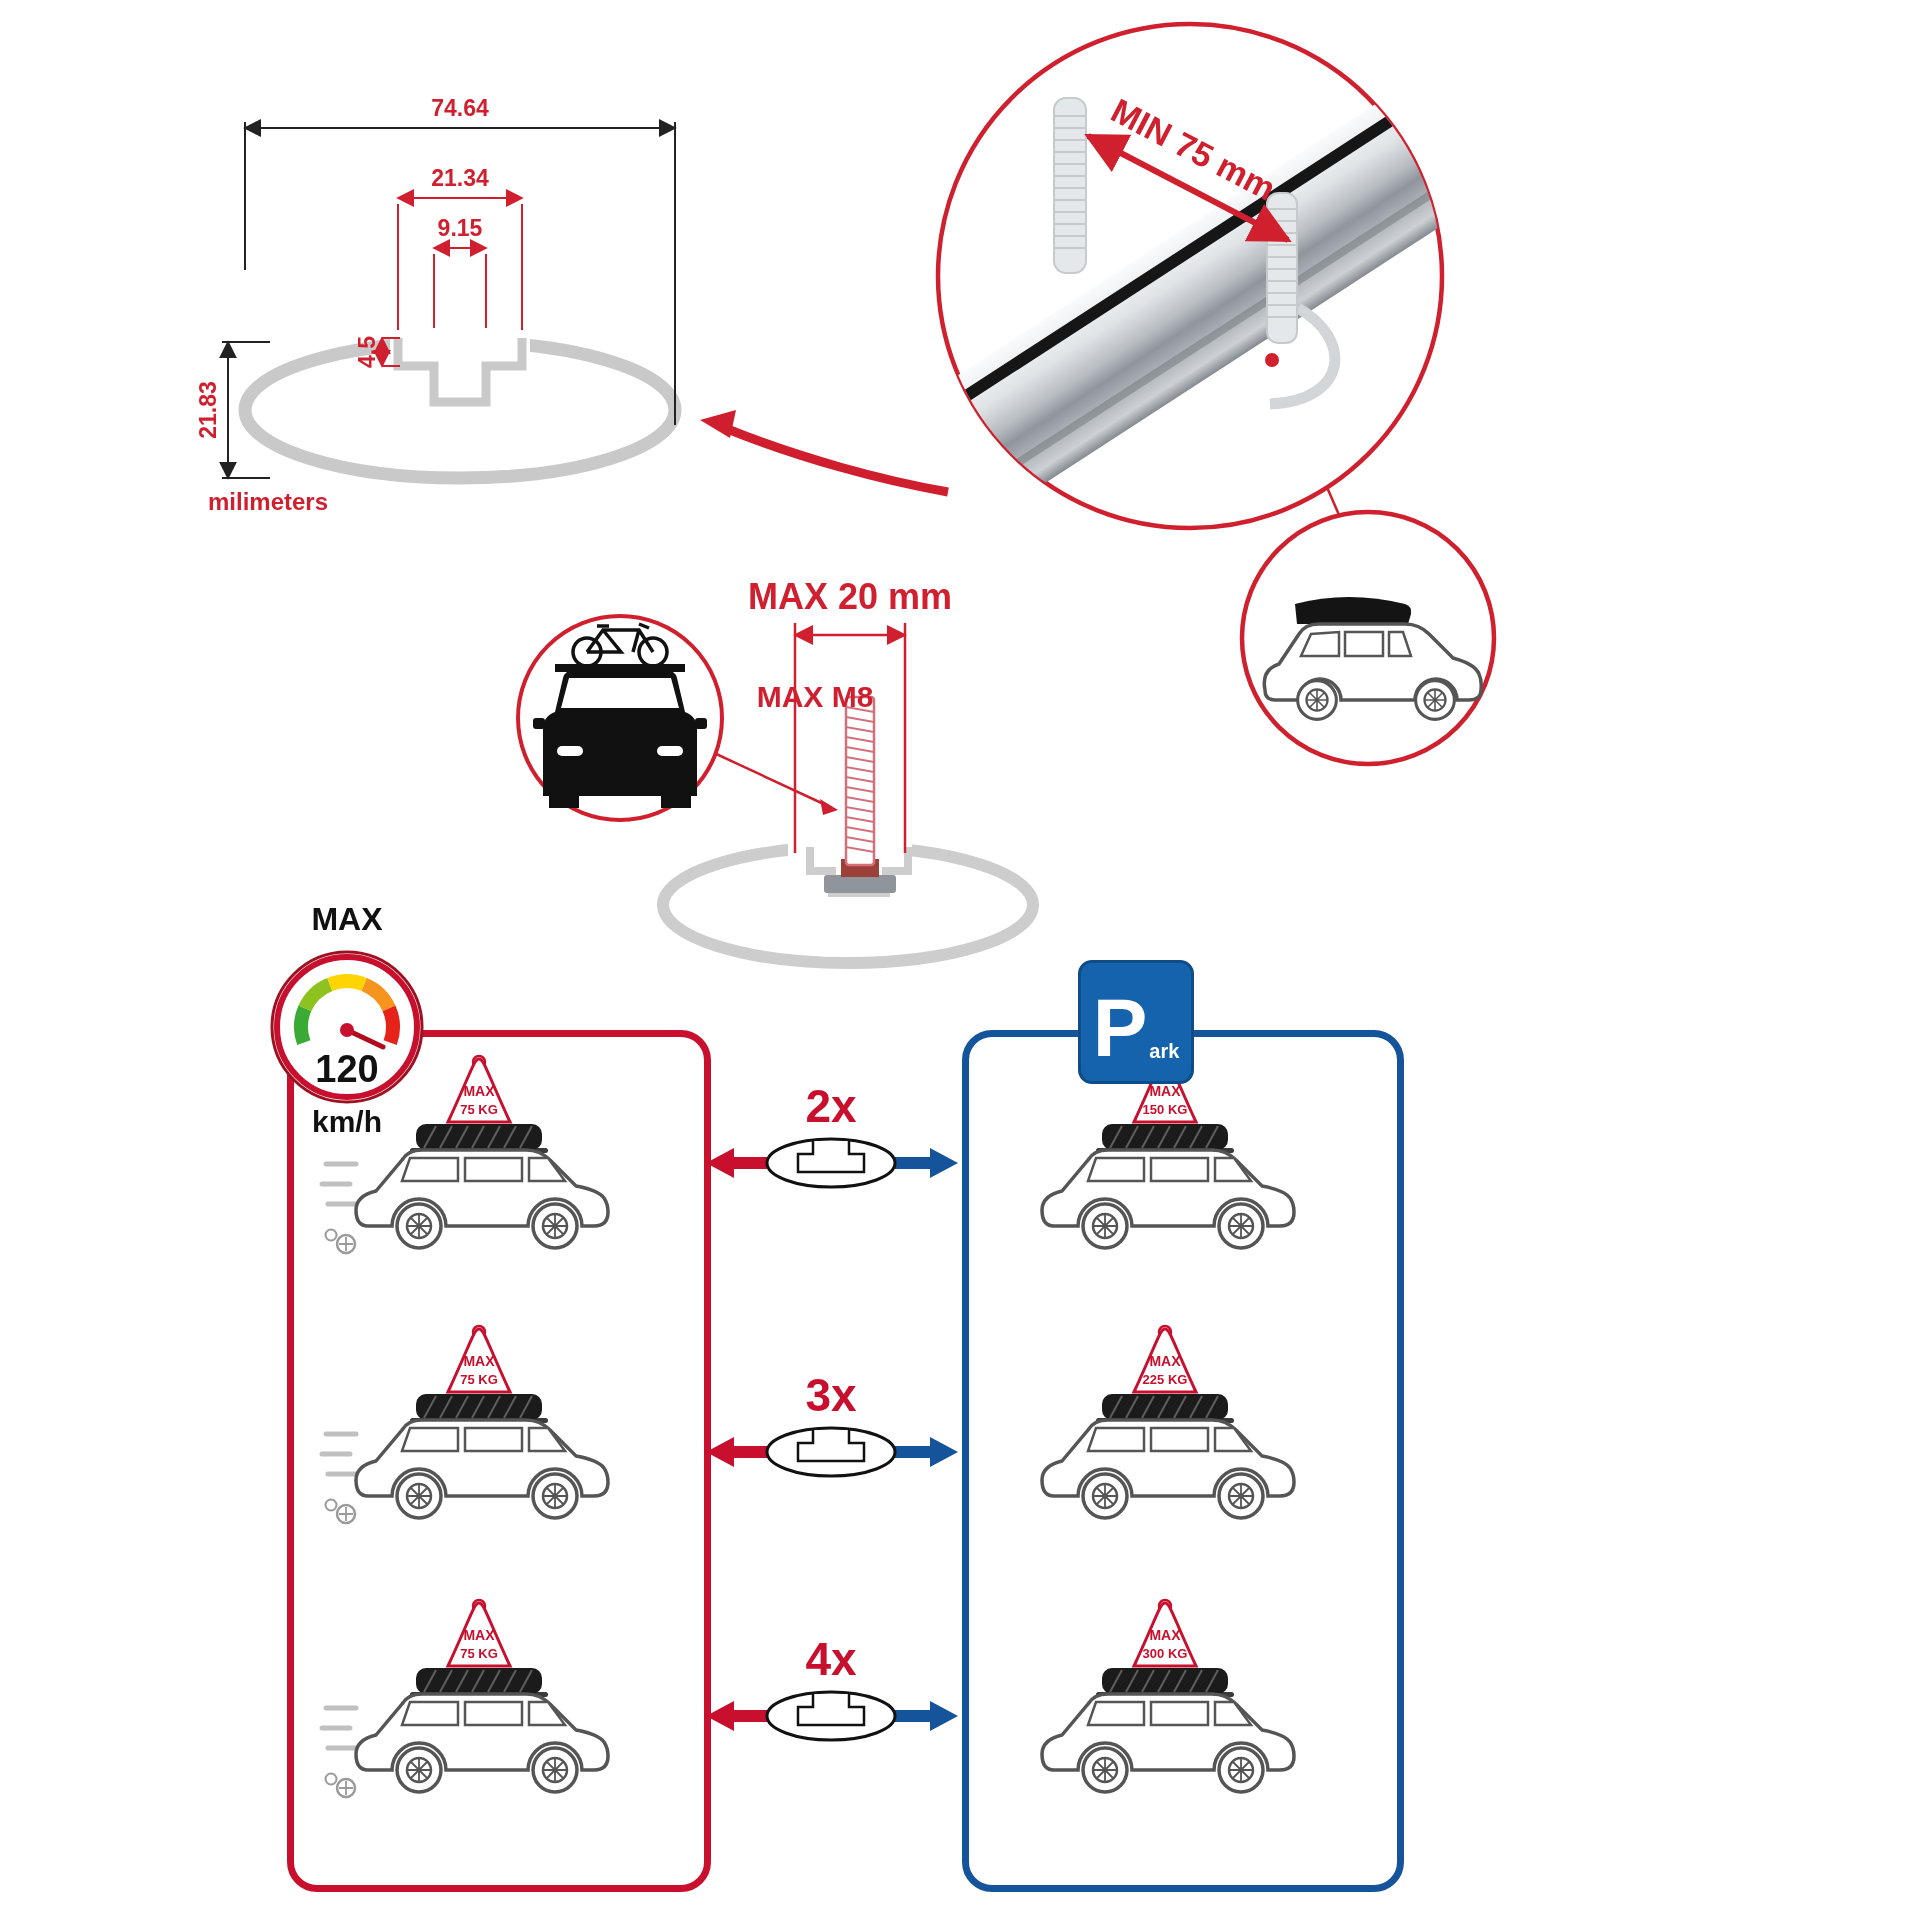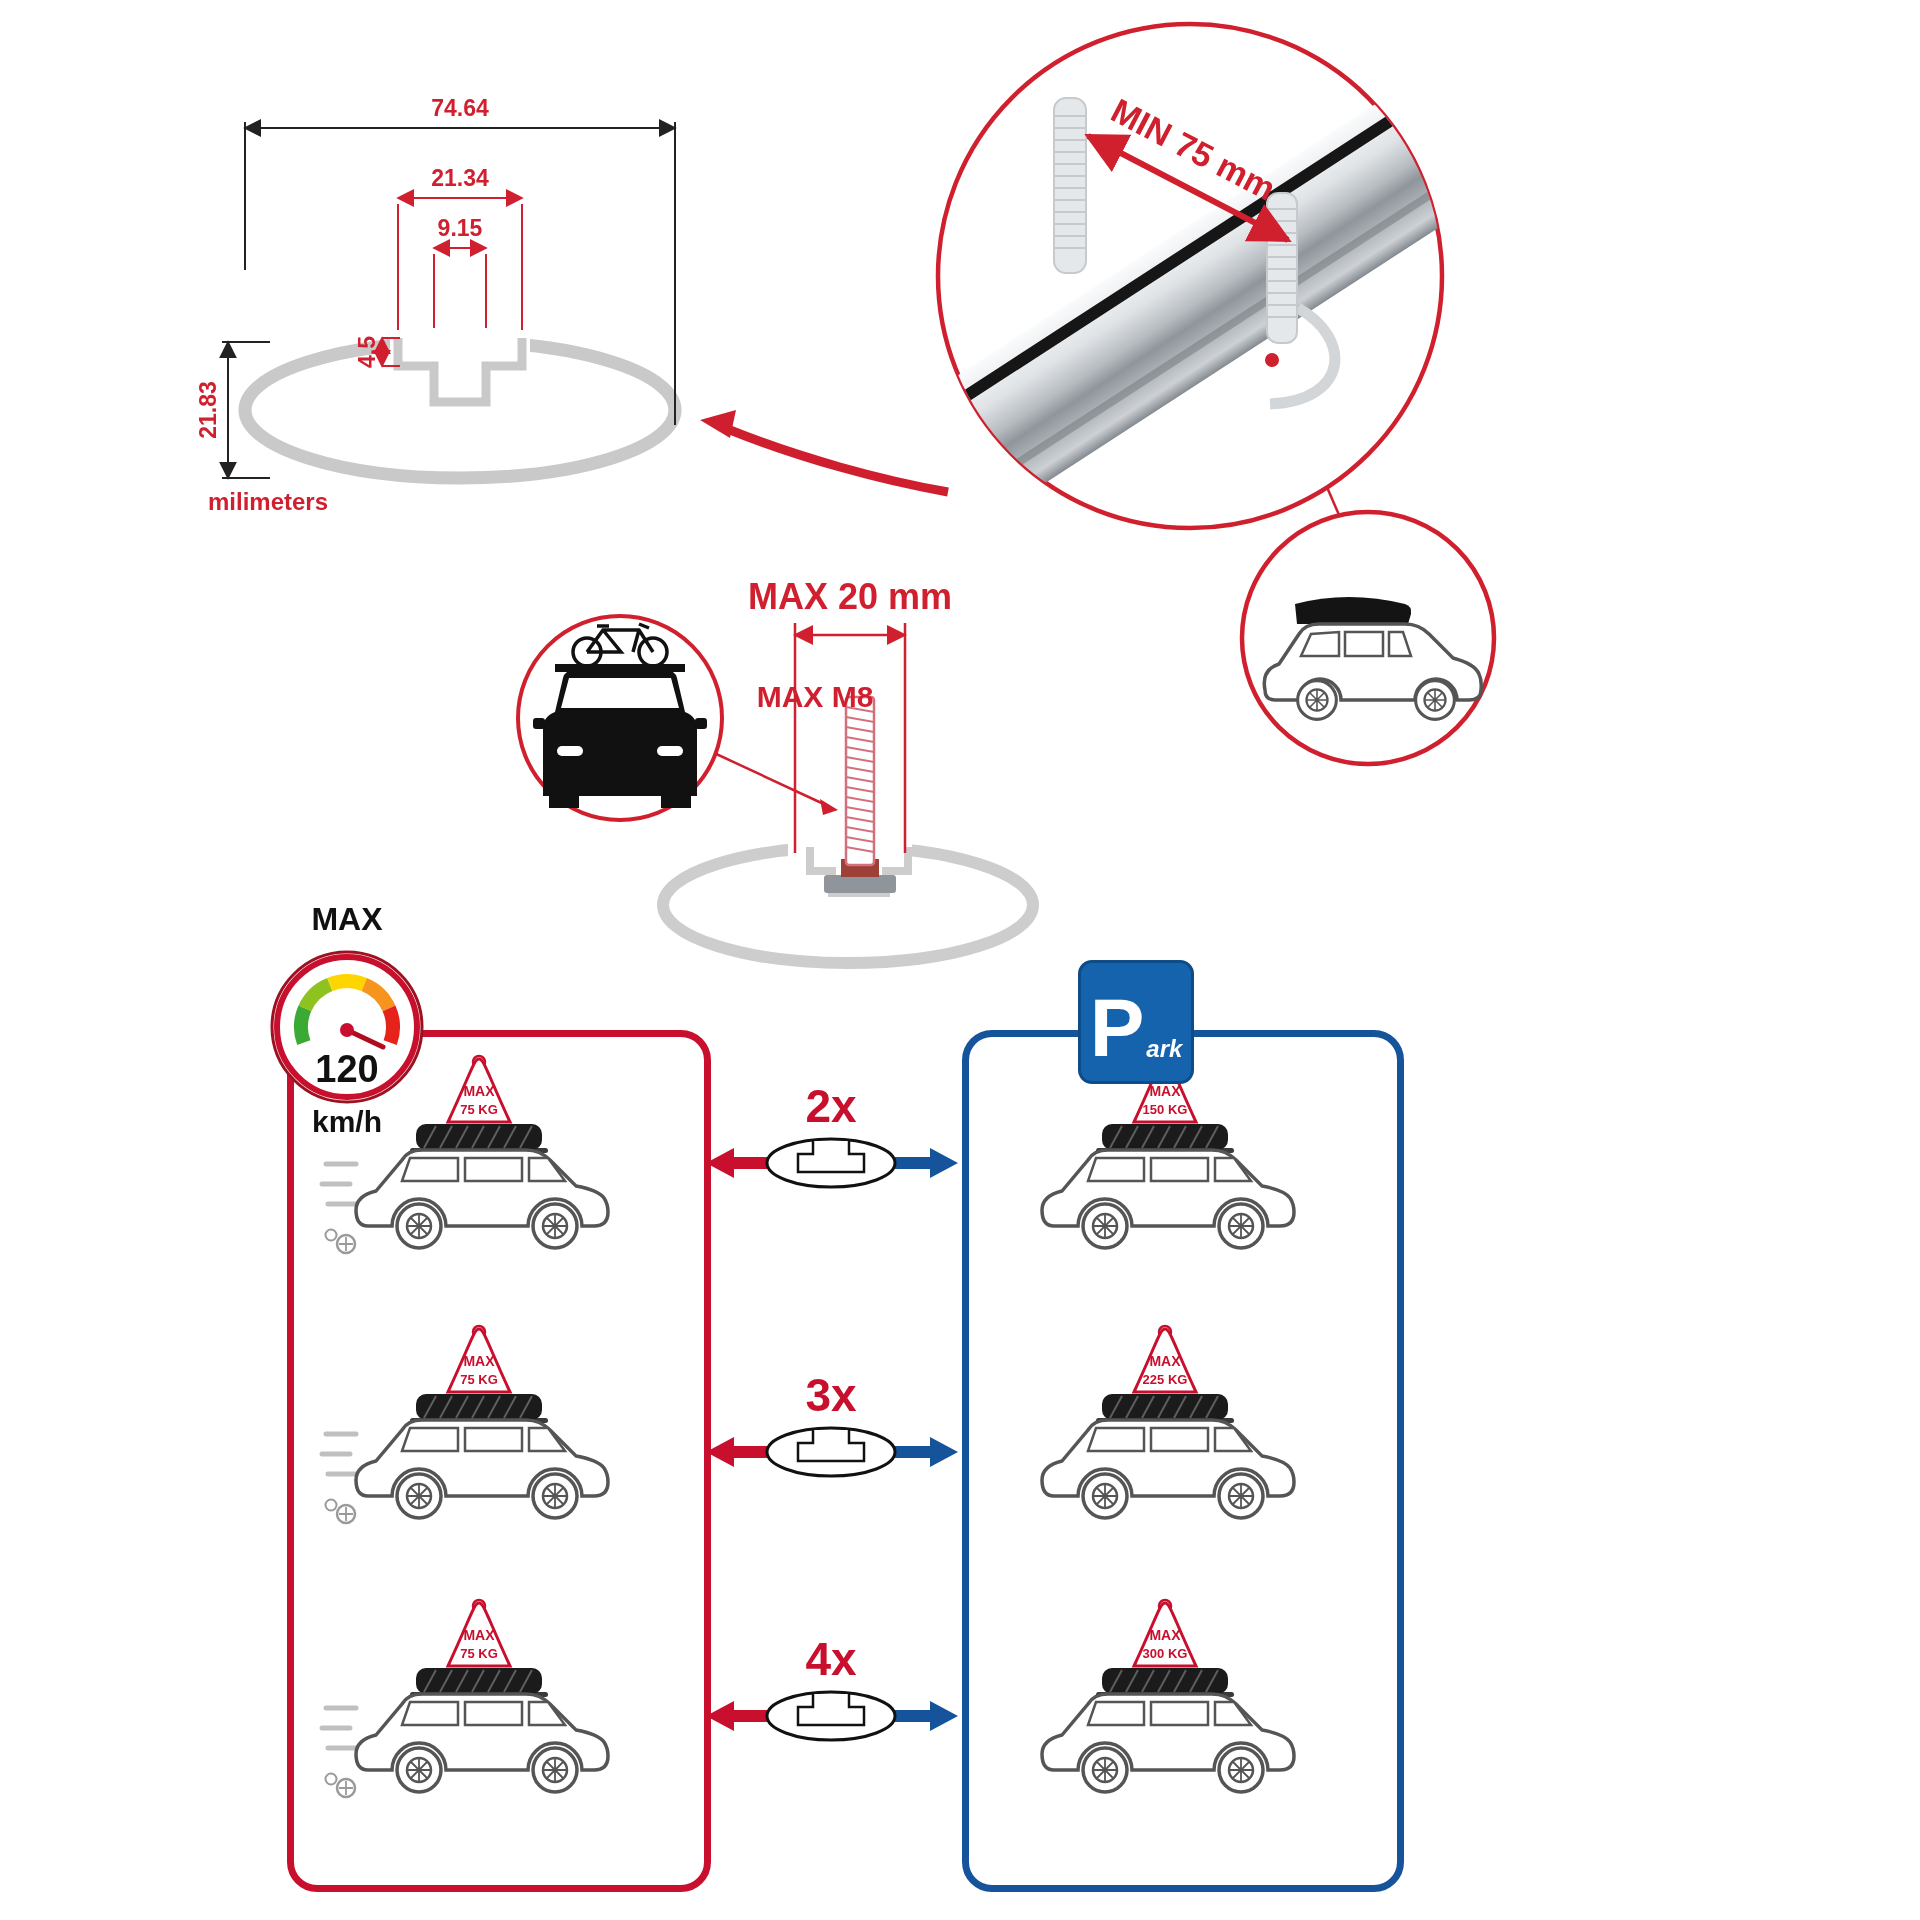--- a/index.html
+++ b/index.html
@@ -24,21 +24,21 @@
   #left-panel{left:287px;top:1030px;width:410px;height:848px;border:7px solid #c8102e;}
   #right-panel{left:962px;top:1030px;width:428px;height:848px;border:7px solid #15549a;}
 
   .car-svg{position:absolute;width:340px;height:260px;z-index:3;}
 
   
   #park-sign{left:1078px;top:960px;width:116px;height:124px;background:#1563ac;
              border:3px solid #0e4c88;border-radius:14px;z-index:5;
              display:flex;align-items:flex-end;justify-content:center;padding-bottom:16px;box-sizing:border-box;}
   .park-p{color:#fff;font-weight:bold;font-size:82px;line-height:0.9;}
-  .park-rest{color:#fff;font-weight:bold;font-size:24px;line-height:1;margin-left:2px;margin-bottom:4px;font-style:italic;}
+  .park-rest{color:#fff;font-weight:bold;font-size:20px;line-height:1;margin-left:2px;margin-bottom:4px;}
 
   
   .dim-text{fill:#d01f2e;font:bold 23px "Liberation Sans",sans-serif;text-anchor:middle;}
   .dim-unit{fill:#d01f2e;font:bold 24px "Liberation Sans",sans-serif;text-anchor:start;}
   .red-label{fill:#d01f2e;font:bold 36px "Liberation Sans",sans-serif;text-anchor:middle;}
   .red-label-sm{fill:#d01f2e;font:bold 30px "Liberation Sans",sans-serif;text-anchor:middle;}
   .min-label{fill:#d0202e;font:bold 34px "Liberation Sans",sans-serif;text-anchor:middle;}
   .mult-label{fill:#c8102e;font:bold 46px "Liberation Sans",sans-serif;text-anchor:middle;}
   .badge-max{fill:#c8102e;font:bold 14px "Liberation Sans",sans-serif;text-anchor:middle;}
   .badge-kg{fill:#c8102e;font:bold 13px "Liberation Sans",sans-serif;text-anchor:middle;}

